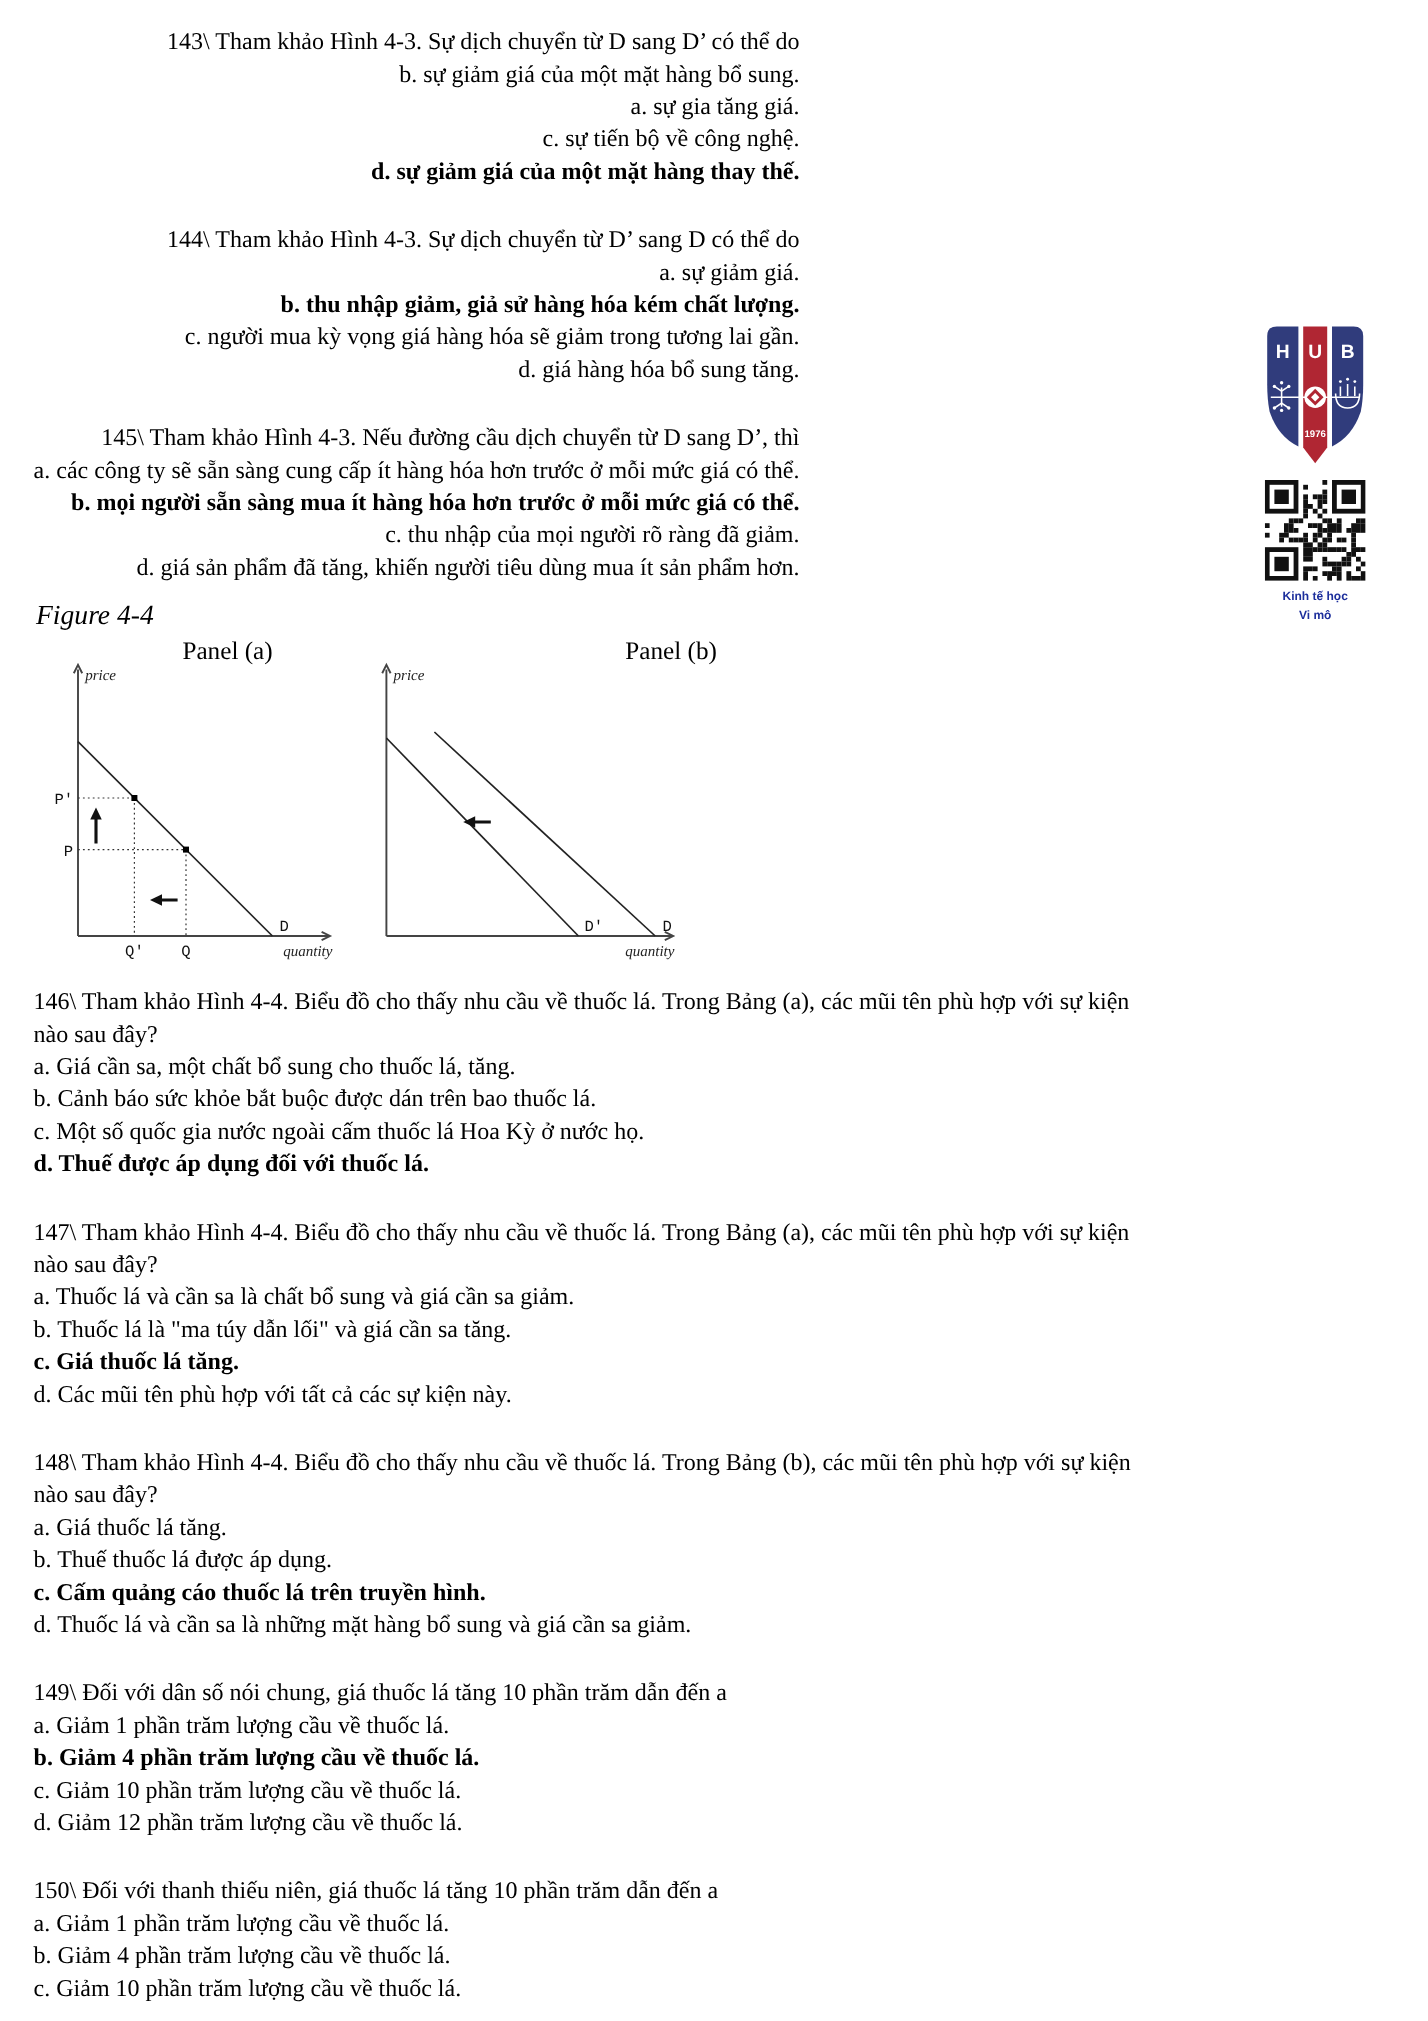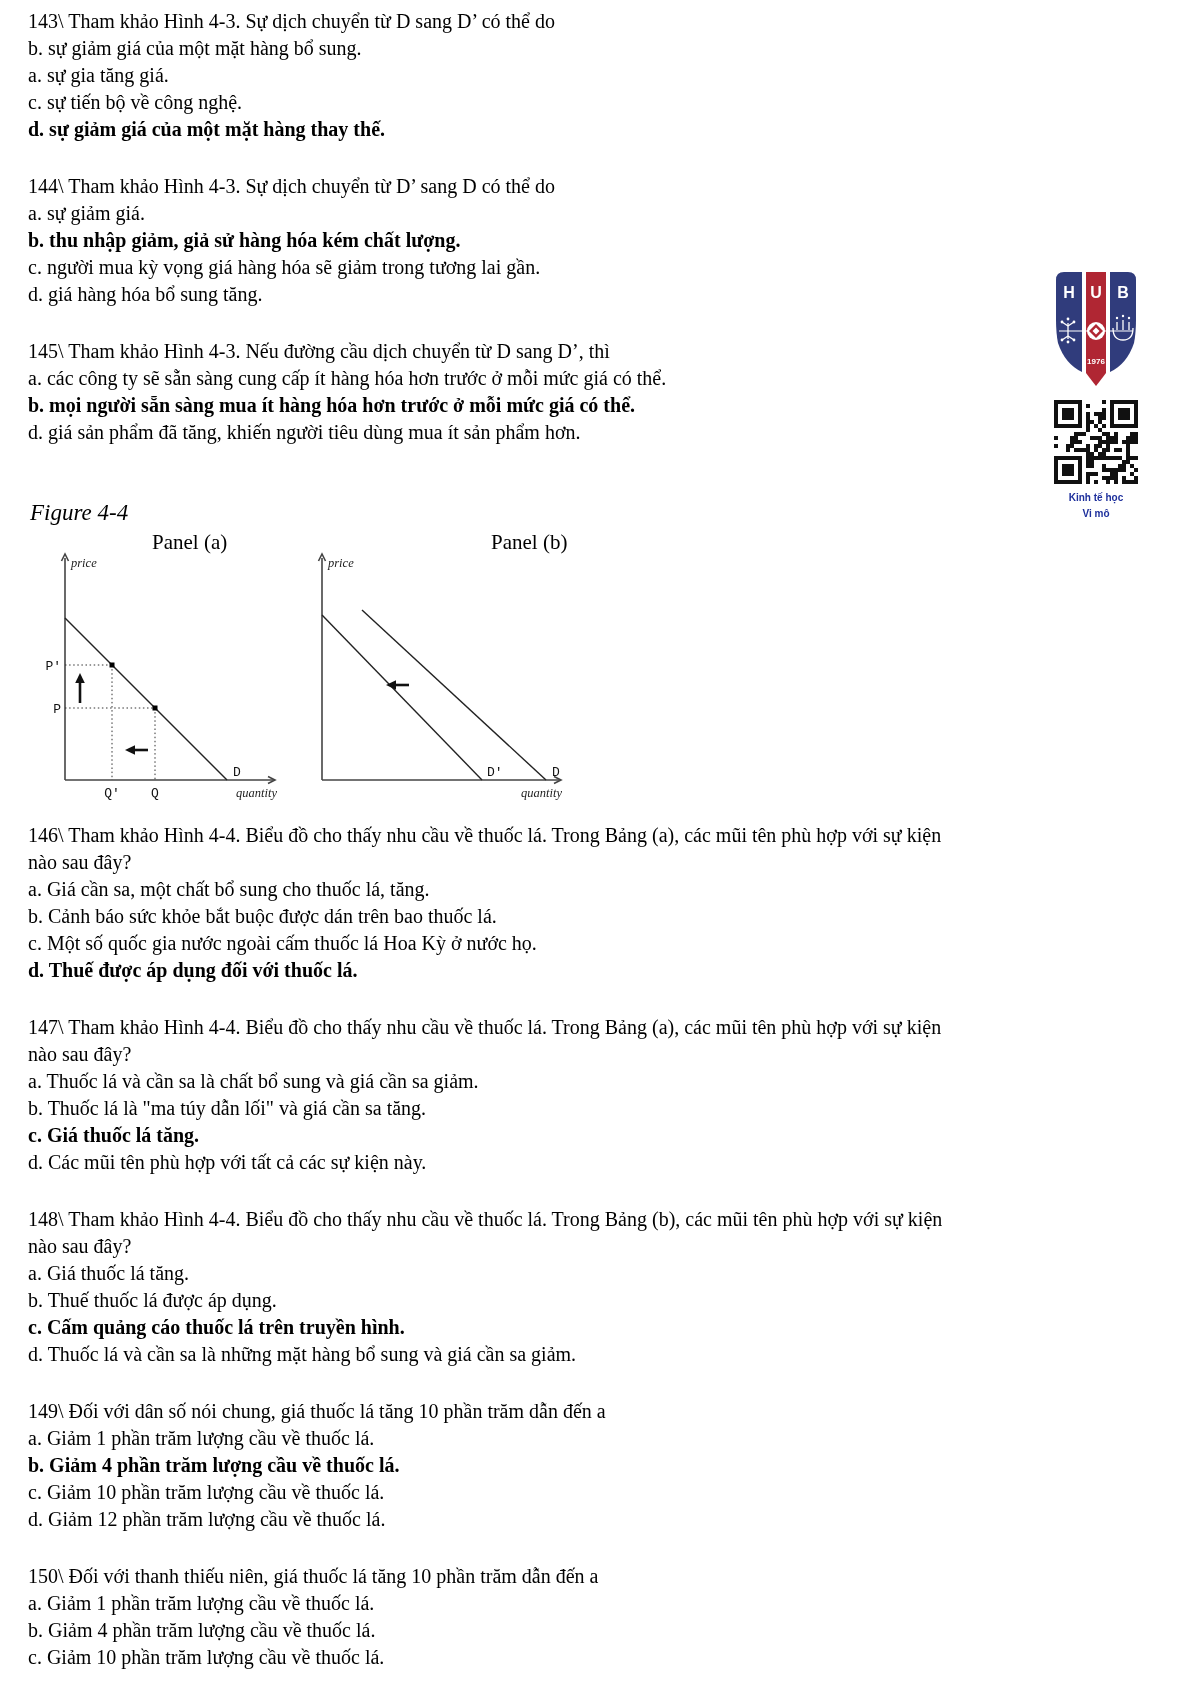--- a/index.html
+++ b/index.html
@@ -1,27 +1,27 @@
 <!DOCTYPE html>
 <html><head>
 <meta charset="utf-8">
 <style>
   html,body{margin:0;padding:0;background:#fff;}
   .page{position:relative;width:1190px;height:1684px;background:#ffffff;overflow:hidden;
         font-family:"Liberation Serif","DejaVu Serif",serif;color:#000;}
   .qblock{position:absolute;left:28px;}
-  #questions-top{top:8px;}
+  #questions-top{top:22px;text-align:right;}
   #questions-bottom{top:822px;}
   .question{margin-bottom:30px;}
   .qline{font-size:20px;line-height:27px;white-space:nowrap;}
   .qline.bold{font-weight:700;}
   .figure-title{position:absolute;left:30px;top:500px;font-style:italic;font-size:23px;text-align:center;}
   .panel-title{position:absolute;top:530px;font-size:21px;}
   #panel-a-title{left:152px;}
-  #panel-b-title{left:491px;}
+  #panel-b-title{left:521px;}
   svg.chart{position:absolute;top:550px;}
   #chart-a{left:40px;}
   #chart-b{left:310px;}
   .axis{stroke:#444;stroke-width:1.6;fill:none;}
   .curve{stroke:#222;stroke-width:1.4;fill:none;}
   .dotted{stroke:#333;stroke-width:1;stroke-dasharray:1.5,2.6;fill:none;}
   .thick{stroke:#111;stroke-width:2.6;fill:none;}
   .ah{fill:#111;stroke:none;}
   .pt{fill:#000;stroke:none;}
   .ital{font:italic 12.5px "Liberation Serif","DejaVu Serif",serif;fill:#222;}
@@ -51,20 +51,21 @@
         <div class="qline">144\ Tham khảo Hình 4-3. Sự dịch chuyển từ D’ sang D có thể do</div>
         <div class="qline">a. sự giảm giá.</div>
         <div class="qline bold">b. thu nhập giảm, giả sử hàng hóa kém chất lượng.</div>
         <div class="qline">c. người mua kỳ vọng giá hàng hóa sẽ giảm trong tương lai gần.</div>
         <div class="qline">d. giá hàng hóa bổ sung tăng.</div>
       </div>
       <div class="question">
         <div class="qline">145\ Tham khảo Hình 4-3. Nếu đường cầu dịch chuyển từ D sang D’, thì</div>
         <div class="qline">a. các công ty sẽ sẵn sàng cung cấp ít hàng hóa hơn trước ở mỗi mức giá có thể.</div>
         <div class="qline bold">b. mọi người sẵn sàng mua ít hàng hóa hơn trước ở mỗi mức giá có thể.</div>
+        <div class="qline">c. thu nhập của mọi người rõ ràng đã giảm.</div>
         <div class="qline">d. giá sản phẩm đã tăng, khiến người tiêu dùng mua ít sản phẩm hơn.</div>
       </div>
     </div>
 
   <div class="figure-title">Figure 4-4</div>
   <div id="panel-a-title" class="panel-title">Panel (a)</div>
   <div id="panel-b-title" class="panel-title">Panel (b)</div>
 
   <svg id="chart-a" class="chart" width="262" height="256">
     <line class="axis" x1="25" y1="8" x2="25" y2="230"></line>

